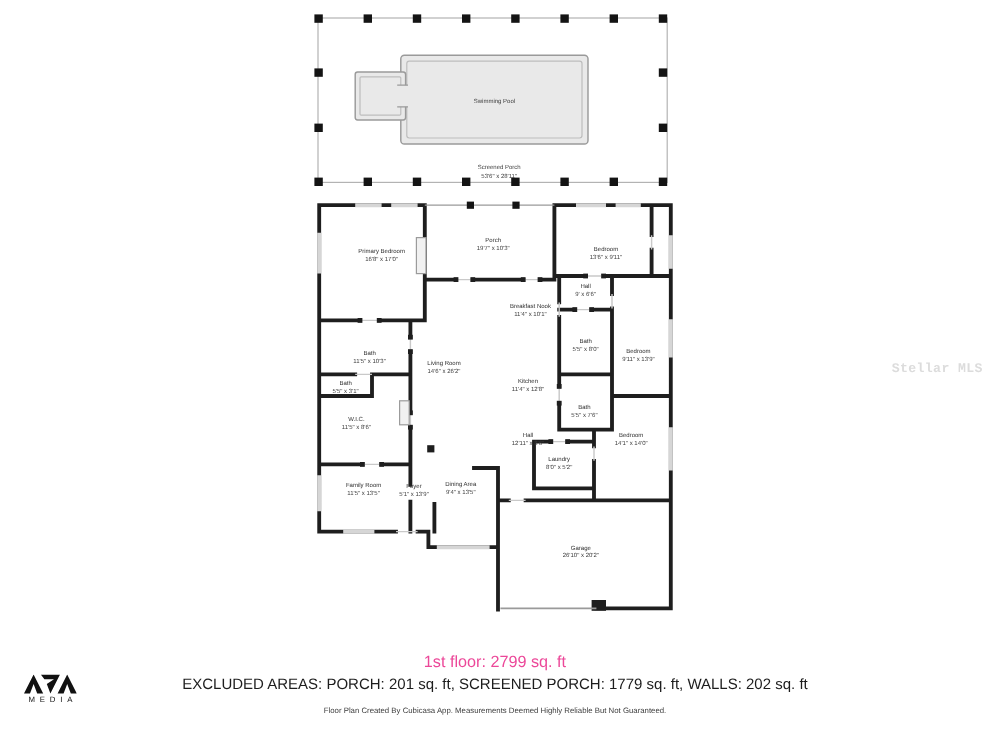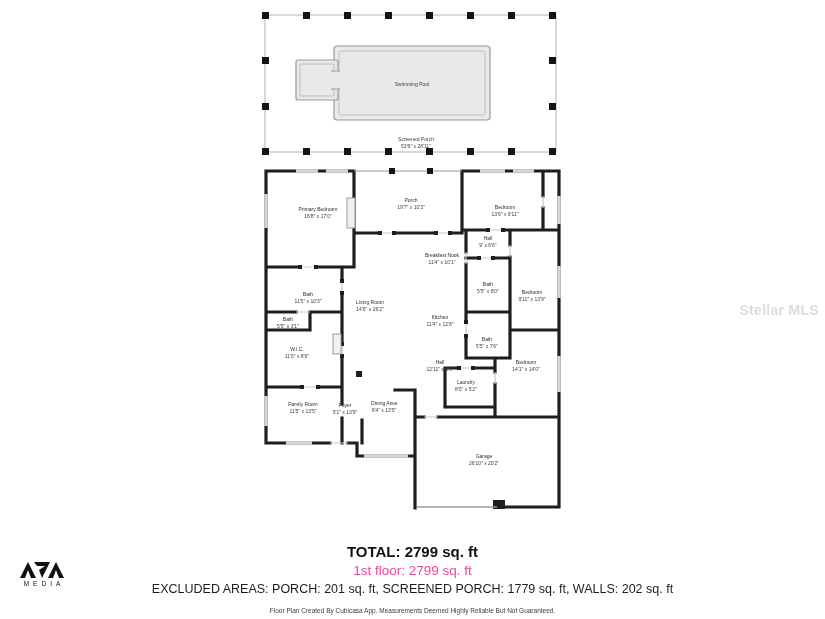--- a/index.html
+++ b/index.html
@@ -15,22 +15,22 @@
   .porch-outline{stroke:#b3b3b3;stroke-width:1;fill:none;}
   .pool-outer{fill:#e9e9e9;stroke:#9a9a9a;stroke-width:1.2;}
   .pool-inner{fill:none;stroke:#bdbdbd;stroke-width:1;}
   .fixture{fill:#f1f1f1;stroke:#9b9b9b;stroke-width:1;}
   .post{fill:#141414;}
   .jamb{fill:#1e1e1e;}
   .room-label{font-family:"Liberation Sans",sans-serif;font-size:5px;fill:#3d3d3d;text-anchor:middle;}
   .room-label .room-name{fill:#2e2e2e;}
   .svg-small-label{font-family:"Liberation Sans",sans-serif;font-size:5px;fill:#3d3d3d;text-anchor:middle;}
   .watermark{
-    position:absolute;right:6px;top:302px;font-size:14px;font-weight:600;
-    color:#dcdcdc;letter-spacing:.3px;
+    position:absolute;right:6px;top:302px;font-size:11px;font-weight:600;
+    color:#dcdcdc;letter-spacing:.3px;font-family:Liberation Mono, monospace;
   }
   .summary{
     position:absolute;left:0;top:543px;width:100%;text-align:center;line-height:1.25;
   }
   .summary .total{font-size:15px;font-weight:bold;color:#111;}
   .summary .floor{font-size:13.5px;color:#ec4899;margin-top:1px;}
   .summary .excluded{font-size:12.5px;color:#1d1d1d;margin-top:2px;}
   .summary .credit{font-size:6.5px;color:#3c3c3c;margin-top:10px;}
   .logo{position:absolute;left:16px;top:562px;width:52px;text-align:center;}
   .logo .mark{display:block;margin:0 auto;}
@@ -192,21 +192,20 @@
       <text x="303" y="406" class="room-label"><tspan x="303" class="room-name">Family Room</tspan><tspan x="303" dy="6.5">11'5" x 13'5"</tspan></text>
       <text x="345" y="407" class="room-label"><tspan x="345" class="room-name">Foyer</tspan><tspan x="345" dy="6.5">5'1" x 13'9"</tspan></text>
       <text x="384" y="405" class="room-label"><tspan x="384" class="room-name">Dining Area</tspan><tspan x="384" dy="6.5">9'4" x 13'5"</tspan></text>
       <text x="484" y="458" class="room-label"><tspan x="484" class="room-name">Garage</tspan><tspan x="484" dy="6.5">26'10" x 20'2"</tspan></text>
     </g>
 </svg>
 
 <div class="watermark">Stellar MLS</div>
 
 <div class="summary">
-  <div class="total">TOTAL: 2799 sq. ft</div>
   <div class="floor">1st floor: 2799 sq. ft</div>
   <div class="excluded">EXCLUDED AREAS: PORCH: 201 sq. ft, SCREENED PORCH: 1779 sq. ft, WALLS: 202 sq. ft</div>
   <div class="credit">Floor Plan Created By Cubicasa App. Measurements Deemed Highly Reliable But Not Guaranteed.</div>
 </div>
 
 <div class="logo">
   <svg class="mark" width="44" height="17" viewBox="0 0 44 17">
     <polygon points="0,16 8,0 16,16 11,16 8,8 5,16" fill="#111"></polygon>
     <polygon points="14,0 30,0 22,16 19,8 25,4 17,4" fill="#111"></polygon>
     <polygon points="28,16 36,0 44,16 39,16 36,8 33,16" fill="#111"></polygon>

